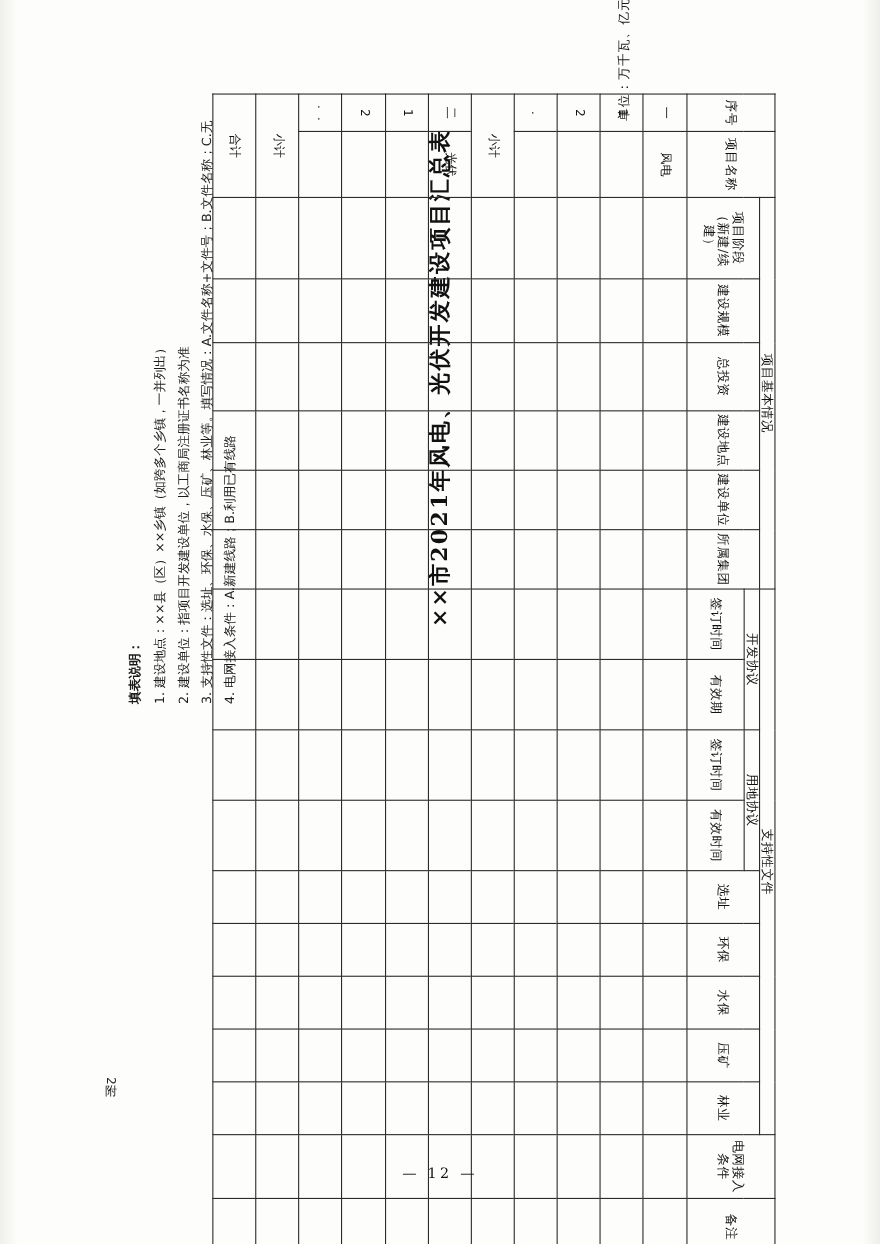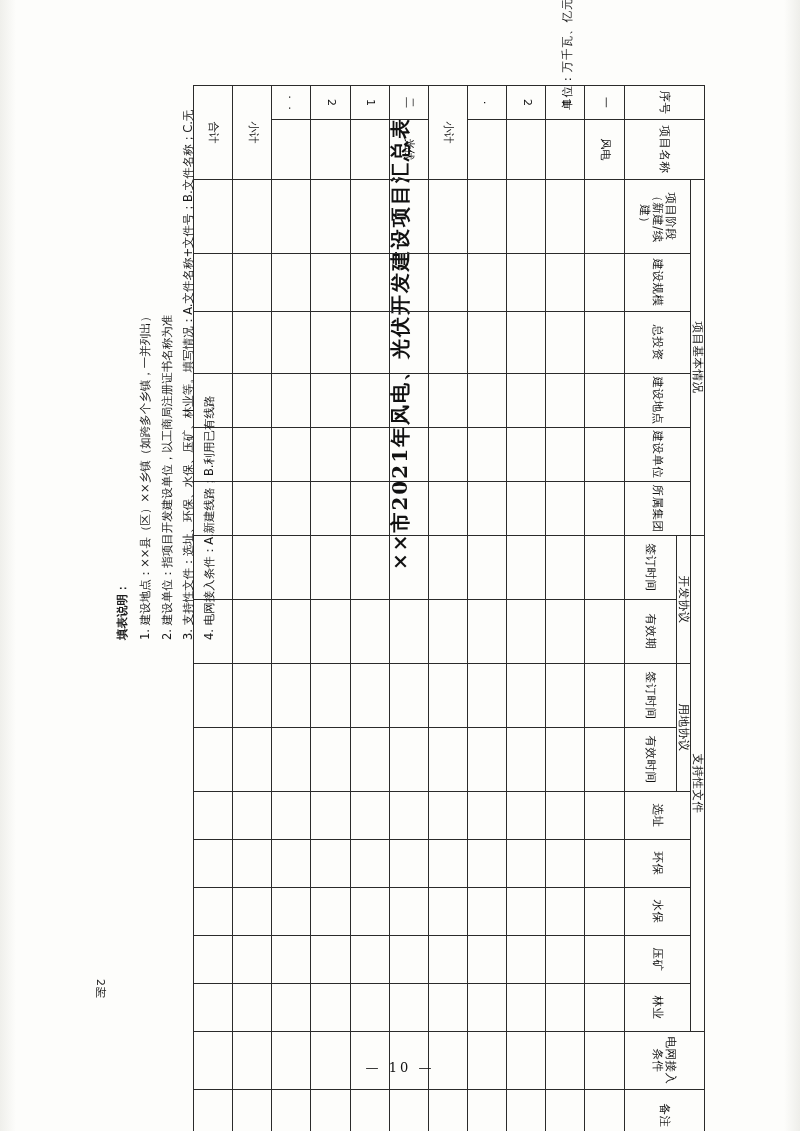--- a/index.html
+++ b/index.html
@@ -472,18 +472,18 @@
     <div class="notes">
       <div class="notes-title">填表说明：</div>
       <div>1. 建设地点：××县（区）××乡镇（如跨多个乡镇，一并列出）</div>
       <div>2. 建设单位：指项目开发建设单位，以工商局注册证书名称为准</div>
       <div>3. 支持性文件：选址、环保、水保、压矿、林业等。填写情况：A.文件名称+文件号；B.文件名称；C.无</div>
       <div>4. 电网接入条件：A.新建线路；B.利用已有线路</div>
     </div>
 
     <div class="pagenum">
       <span class="dash">—</span>
-      <span>10</span>
+      <span>12</span>
       <span class="dash">—</span>
     </div>
 
   </div>
 </div>
 
 </body></html>

